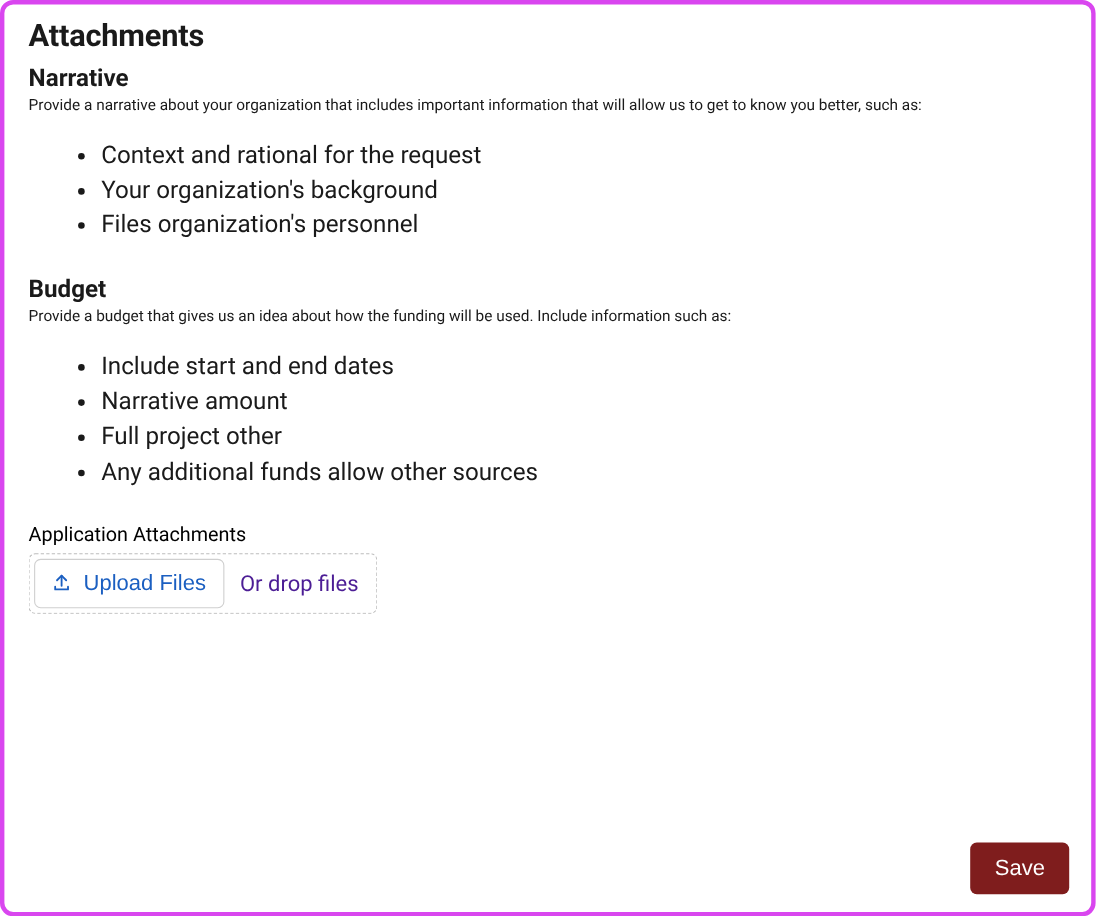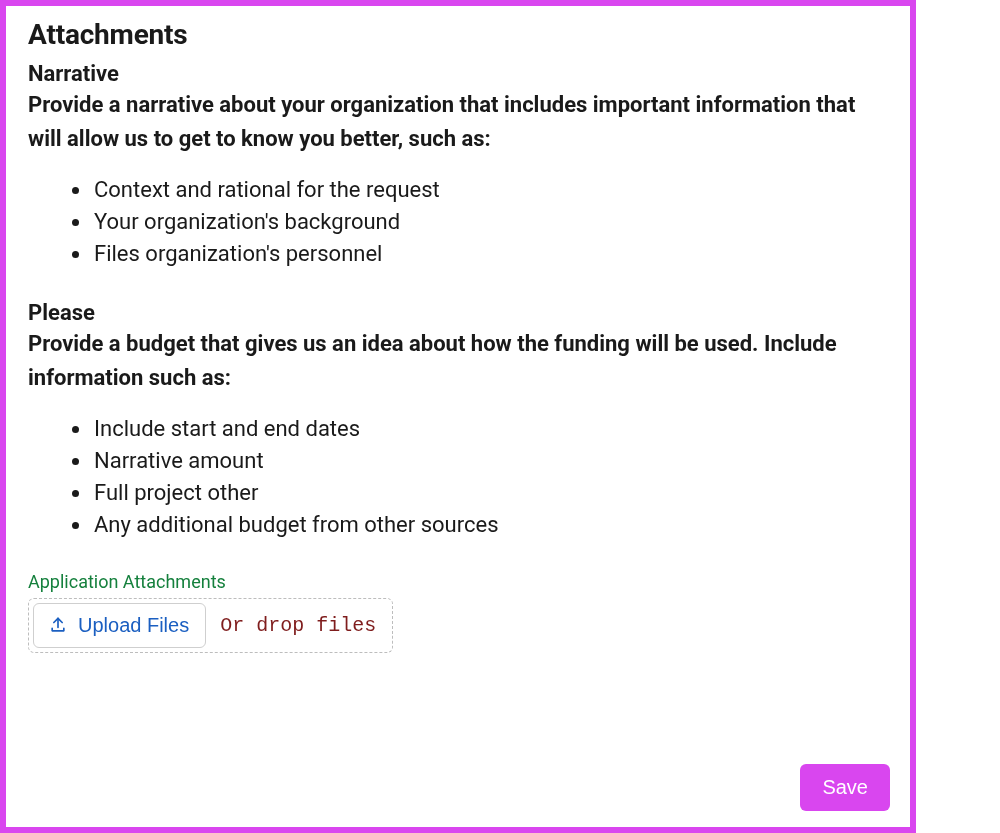--- a/index.html
+++ b/index.html
@@ -3,62 +3,61 @@
 <meta charset="utf-8">
 <style>
   * { box-sizing: border-box; }
   html, body { margin: 0; padding: 0; }
   body {
     font-family: -apple-system, BlinkMacSystemFont, "Segoe UI", Roboto, "Helvetica Neue", Arial, sans-serif;
     color: #1a1a1a;
     background: #fff;
   }
   .panel {
-    width: 916px;
+    width: 996px;
     height: 833px;
-    border: 6px solid #d946ef;
-    border-radius: 0;
+    border: 4px solid #d946ef;
+    border-radius: 12px;
     padding: 12px 22px 18px 22px;
     position: relative;
   }
   .title {
     font-size: 28px;
     font-weight: 700;
     margin: 0 0 6px 0;
     letter-spacing: -0.2px;
   }
   .intro {
     font-size: 22px;
     line-height: 1.55;
     margin: 0 0 26px 0;
   }
   .subhead {
     font-size: 22px;
     font-weight: 700;
     margin: 10px 0 2px 0;
   }
   .para {
-    font-size: 22px;
+    font-size: 14px;
     line-height: 1.55;
     margin: 0 0 18px 0;
-    font-weight: bold;
   }
   ul.bullets {
     margin: 0 0 30px 0;
     padding-left: 64px;
   }
   ul.bullets li {
     font-size: 22px;
     line-height: 1.45;
     margin: 0;
     padding-left: 2px;
   }
   .field-label {
     font-size: 18px;
-    color: #15803d;
+    color: #000000;
     margin: 18px 0 6px 0;
   }
   .dropzone {
     display: inline-flex;
     align-items: center;
     border: 1px dashed #bdbdbd;
     border-radius: 6px;
     padding: 4px 16px 4px 4px;
     gap: 14px;
   }
@@ -77,28 +76,27 @@
     height: 20px;
     display: inline-flex;
   }
   .upload-btn .icon svg { width: 20px; height: 20px; }
   .upload-label {
     font-size: 20px;
     color: #1b5fc1;
   }
   .drop-text {
     font-size: 20px;
-    color: #7f1d1d;
-    font-family: Liberation Mono, monospace;
+    color: #4c1d95;
   }
   .save-btn {
     position: absolute;
     right: 20px;
     bottom: 16px;
-    background: #d946ef;
+    background: #7f1d1d;
     border: none;
     color: #fff;
     font-size: 20px;
     padding: 12px 22px;
     border-radius: 6px;
     cursor: pointer;
   }
 </style>
 </head>
 <body>
@@ -111,27 +109,27 @@
   
   <div class="subhead">Narrative</div>
   <p class="para">Provide a narrative about your organization that includes important information that will allow us to get to know you better, such as:</p>
   <ul class="bullets">
     <li>Context and rational for the request</li>
     <li>Your organization's background</li>
     <li>Files organization's personnel</li>
   </ul>
 
   
-  <div class="subhead">Please</div>
+  <div class="subhead">Budget</div>
   <p class="para">Provide a budget that gives us an idea about how the funding will be used. Include information such as:</p>
   <ul class="bullets">
     <li>Include start and end dates</li>
     <li>Narrative amount</li>
     <li>Full project other</li>
-    <li>Any additional budget from other sources</li>
+    <li>Any additional funds allow other sources</li>
   </ul>
 
   
   <div class="field-label">Application Attachments</div>
   <div class="dropzone">
     <button type="button" class="upload-btn">
       <span class="icon">
         <svg viewBox="0 0 24 24" fill="none" stroke="#1b5fc1" stroke-width="2" stroke-linecap="round" stroke-linejoin="round">
           <path d="M12 15V4"></path>
           <path d="M7 9l5-5 5 5"></path>

